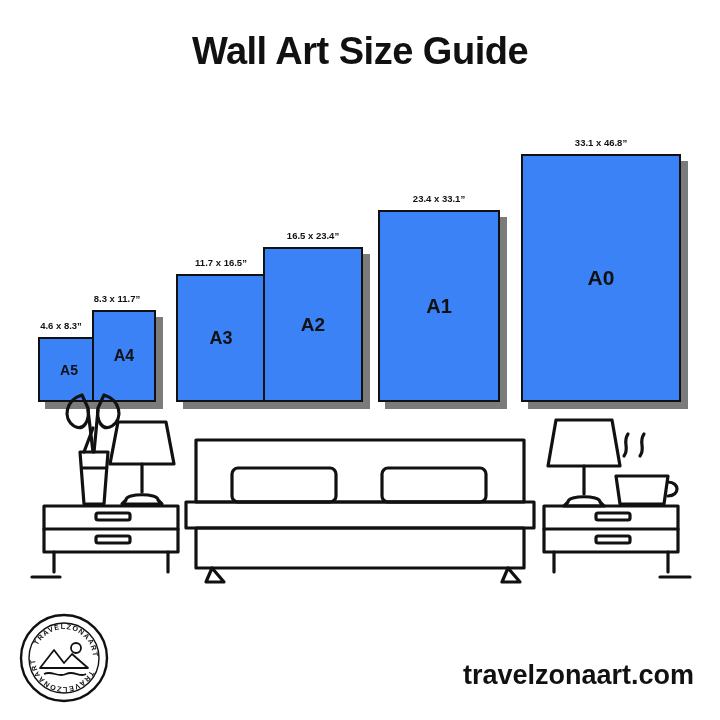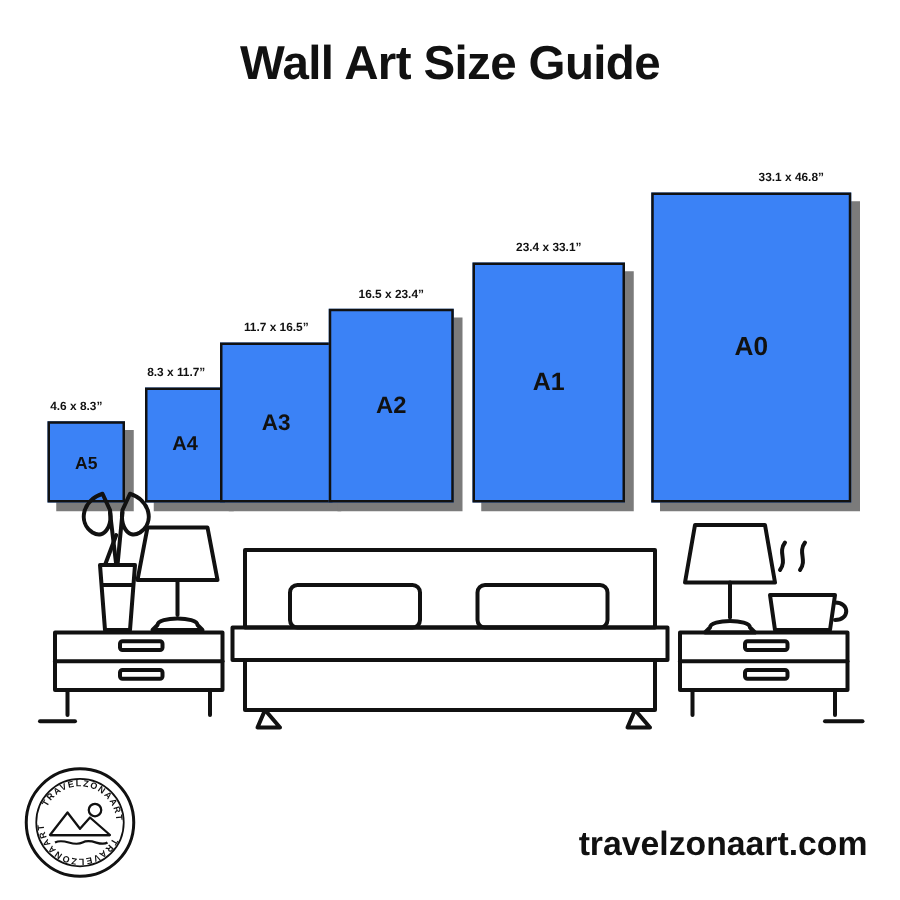--- a/index.html
+++ b/index.html
@@ -106,21 +106,21 @@
 
   <div class="title">Wall Art Size Guide</div>
 
   <div class="sizes">
       <div class="size-item" style="left: 38px; width: 46px; height: 87px;">
         <div class="size-label" style="bottom: 71px;">4.6 x 8.3”</div>
         <div class="frame" style="width: 62px; height: 65px;">
           <span class="frame-name" style="font-size: 14px;">A5</span>
         </div>
       </div>
-      <div class="size-item" style="left: 116px; width: 50px; height: 114px;">
+      <div class="size-item" style="left: 92px; width: 50px; height: 114px;">
         <div class="size-label" style="bottom: 98px;">8.3 x 11.7”</div>
         <div class="frame" style="width: 64px; height: 92px;">
           <span class="frame-name" style="font-size: 16px;">A4</span>
         </div>
       </div>
       <div class="size-item" style="left: 176px; width: 90px; height: 150px;">
         <div class="size-label" style="bottom: 134px;">11.7 x 16.5”</div>
         <div class="frame" style="width: 90px; height: 128px; justify-content: center;">
           <span class="frame-name" style="font-size: 18px;">A3</span>
         </div>
@@ -131,21 +131,21 @@
           <span class="frame-name" style="font-size: 19px;">A2</span>
         </div>
       </div>
       <div class="size-item" style="left: 378px; width: 122px; height: 214px;">
         <div class="size-label" style="bottom: 198px;">23.4 x 33.1”</div>
         <div class="frame" style="width: 122px; height: 192px;">
           <span class="frame-name" style="font-size: 20px;">A1</span>
         </div>
       </div>
       <div class="size-item" style="left: 521px; width: 160px; height: 270px;">
-        <div class="size-label" style="bottom: 254px; margin-left: 32px;">33.1 x 46.8”</div>
+        <div class="size-label" style="bottom: 254px;">33.1 x 46.8”</div>
         <div class="frame" style="width: 160px; height: 248px;">
           <span class="frame-name" style="font-size: 21px;">A0</span>
         </div>
       </div>
     </div>
 
   <div class="room">
     <svg width="720" height="230" viewBox="0 0 720 230" xmlns="http://www.w3.org/2000/svg">
       <g fill="none" stroke="#111111" stroke-width="3.2" stroke-linejoin="round" stroke-linecap="round">
 

